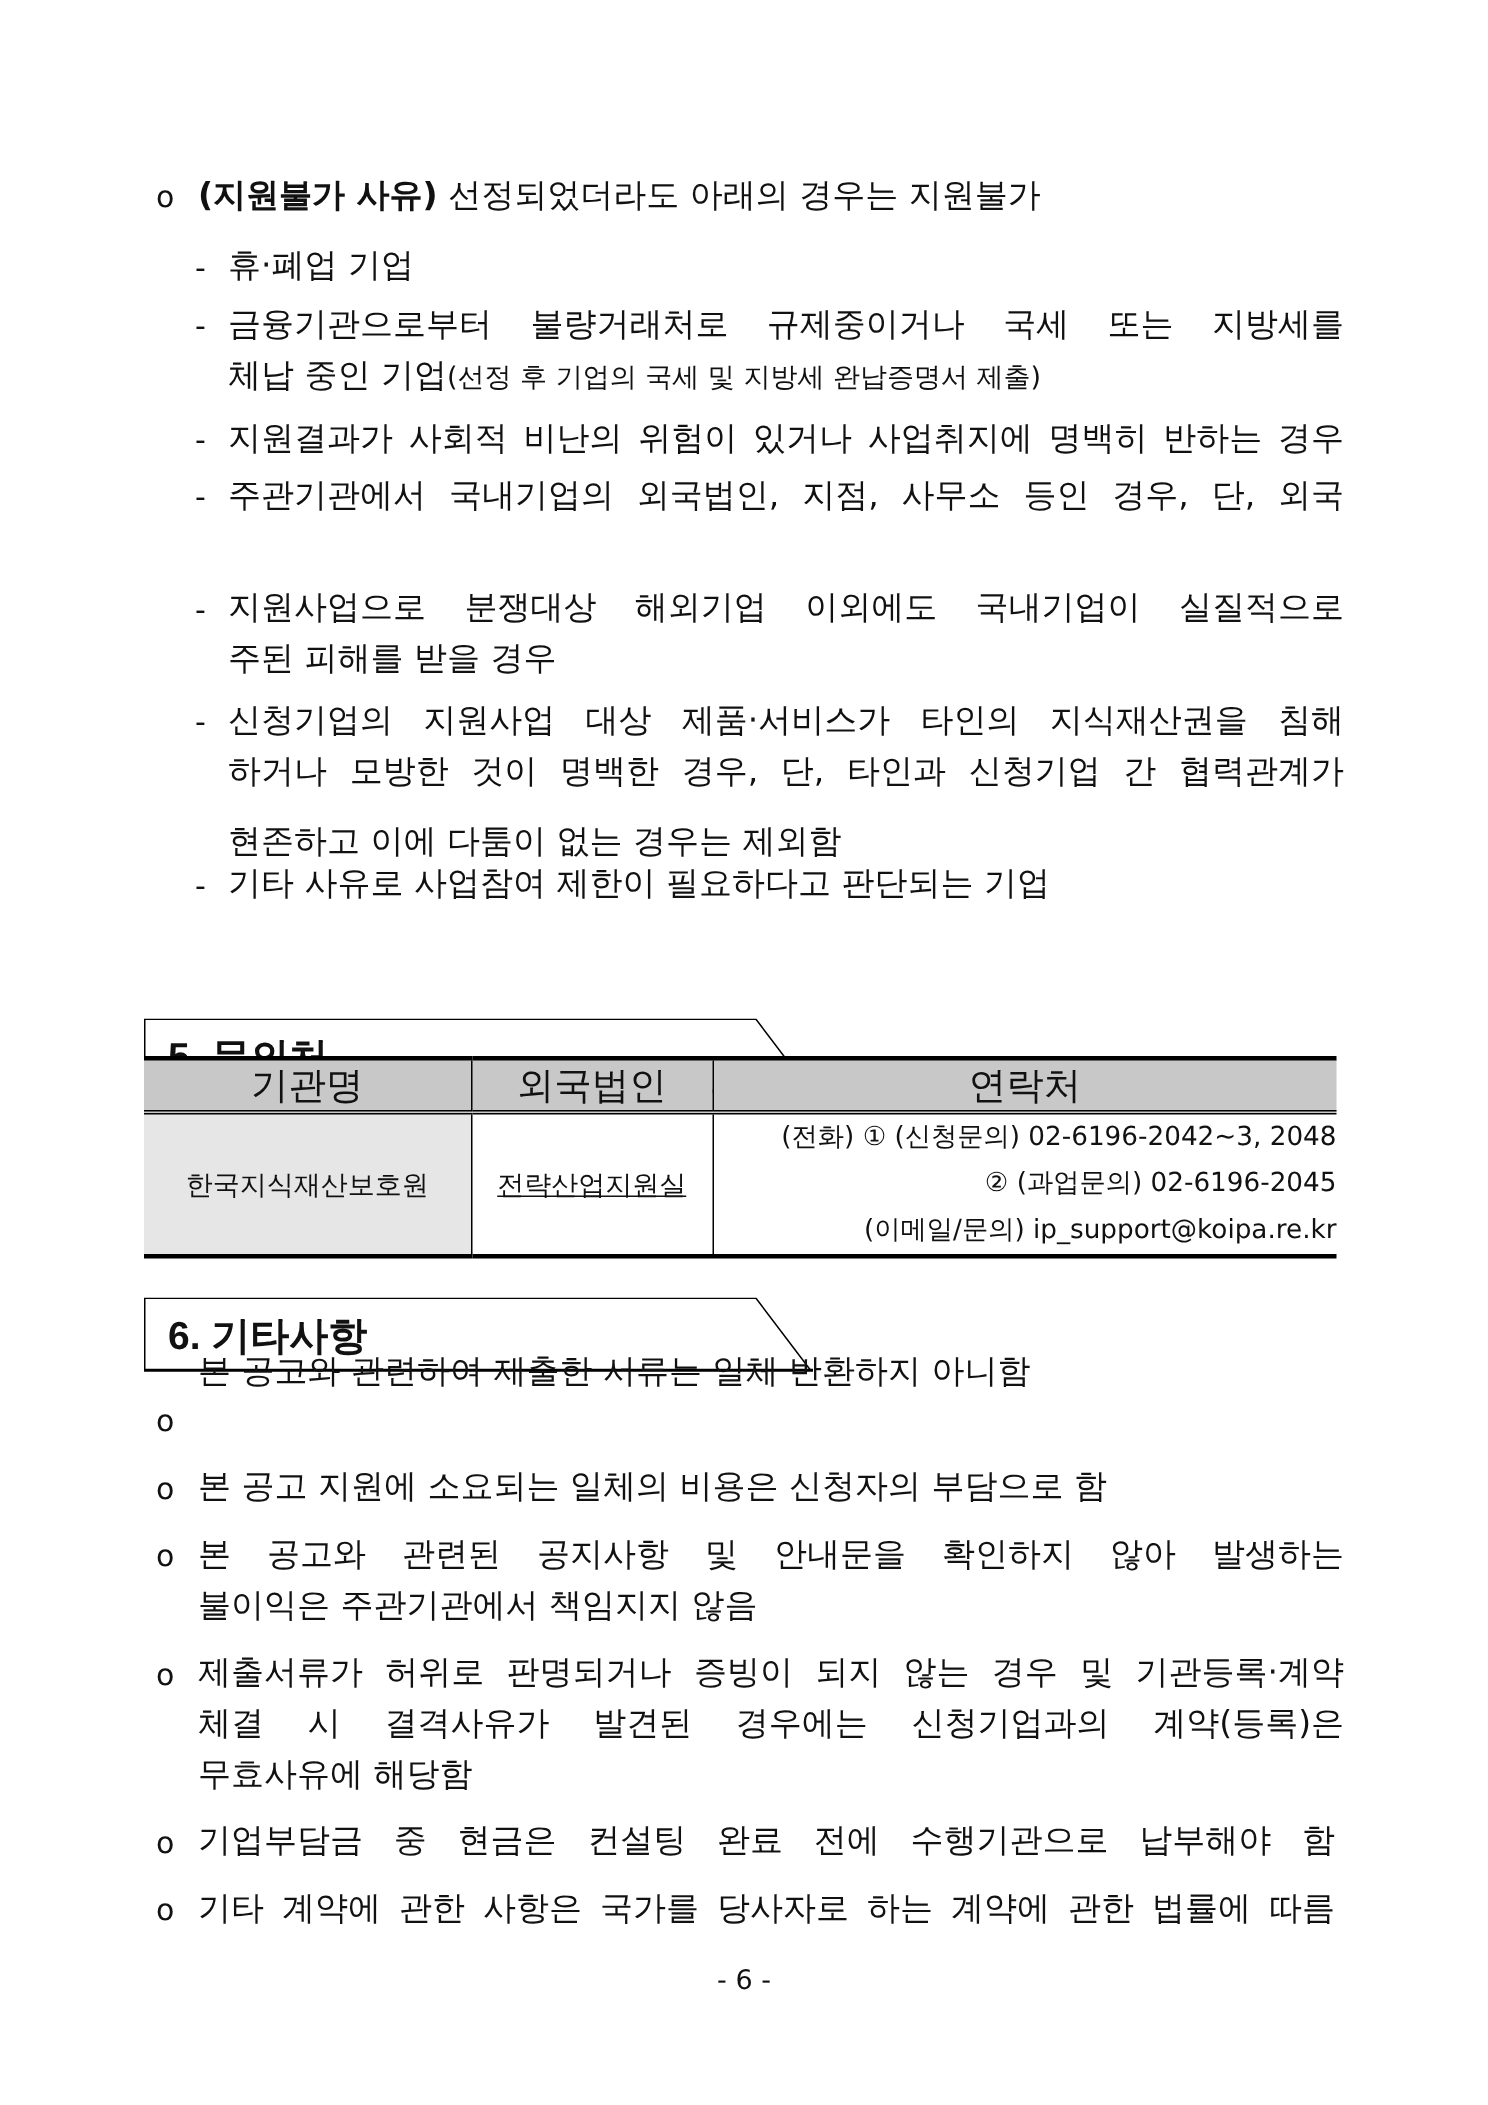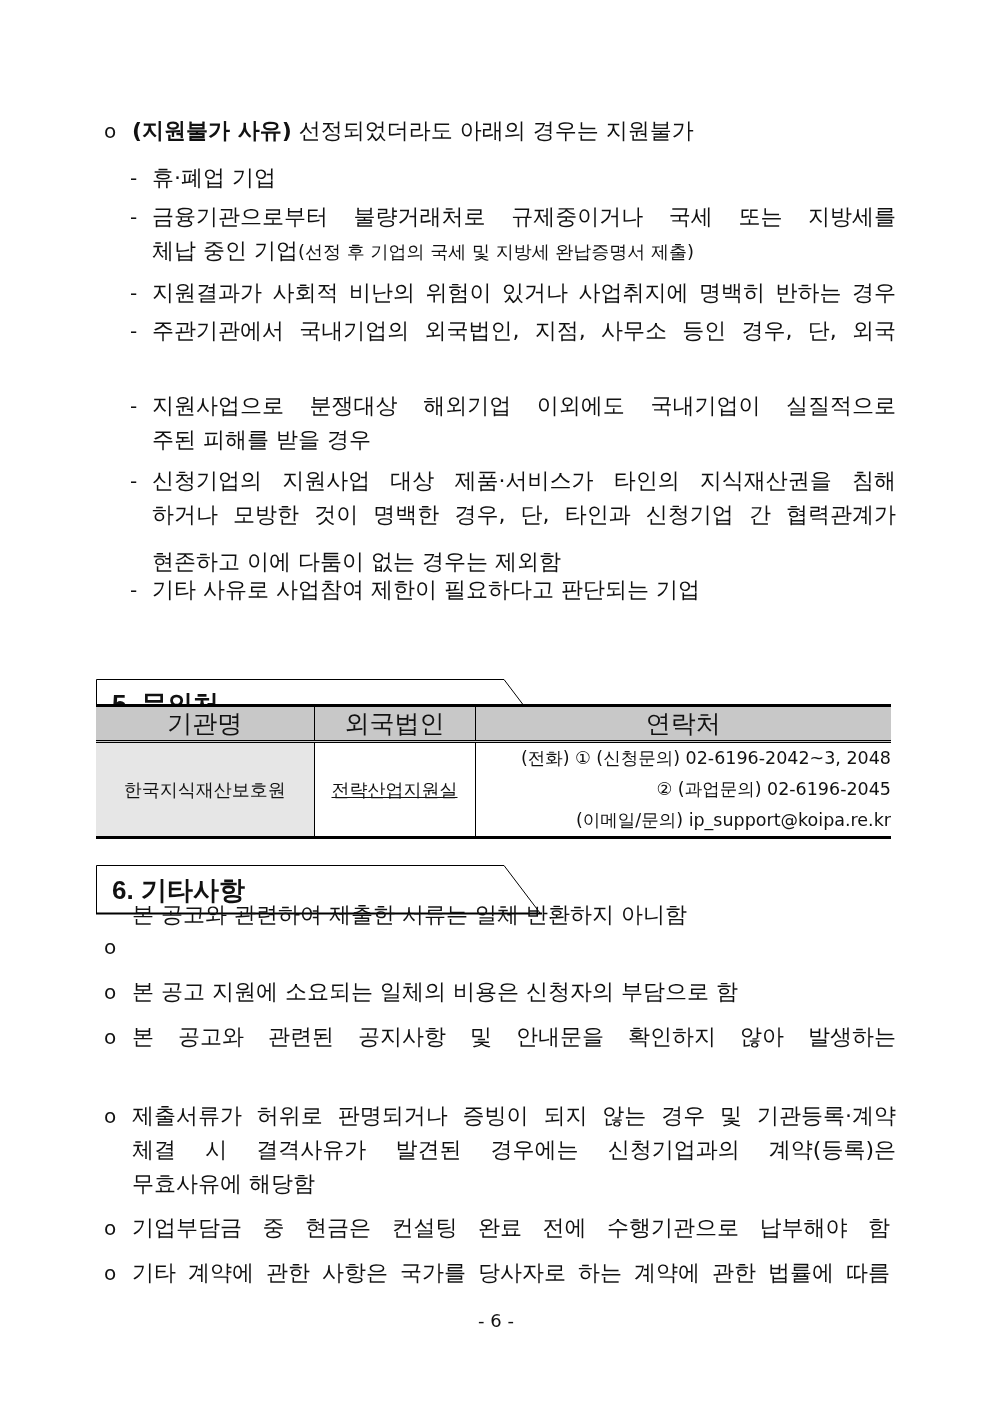--- a/index.html
+++ b/index.html
@@ -135,20 +135,21 @@
   </div>
 
   <span class="bullet-o" style="left:104px; top:932px;">o</span>
   <div class="line" style="left:132px; top:900px;">본 공고와 관련하여 제출한 서류는 일체 반환하지 아니함</div>
 
   <span class="bullet-o" style="left:104px; top:977px;">o</span>
   <div class="line" style="left:132px; top:977px;">본 공고 지원에 소요되는 일체의 비용은 신청자의 부담으로 함</div>
 
   <span class="bullet-o" style="left:104px; top:1022px;">o</span>
   <div class="line just" style="left:132px; top:1022px; width:764px;">본 공고와 관련된 공지사항 및 안내문을 확인하지 않아 발생하는</div>
+  <div class="line" style="left:132px; top:1056px;">불이익은 주관기관에서 책임지지 않음</div>
 
   <span class="bullet-o" style="left:104px; top:1101px;">o</span>
   <div class="line just" style="left:132px; top:1101px; width:764px;">제출서류가 허위로 판명되거나 증빙이 되지 않는 경우 및 기관등록·계약</div>
   <div class="line just" style="left:132px; top:1135px; width:764px;">체결 시 결격사유가 발견된 경우에는 신청기업과의 계약(등록)은</div>
   <div class="line" style="left:132px; top:1169px;">무효사유에 해당함</div>
 
   <span class="bullet-o" style="left:104px; top:1213px;">o</span>
   <div class="line just" style="left:132px; top:1213px; width:758px;">기업부담금 중 현금은 컨설팅 완료 전에 수행기관으로 납부해야 함</div>
 
   <span class="bullet-o" style="left:104px; top:1258px;">o</span>

